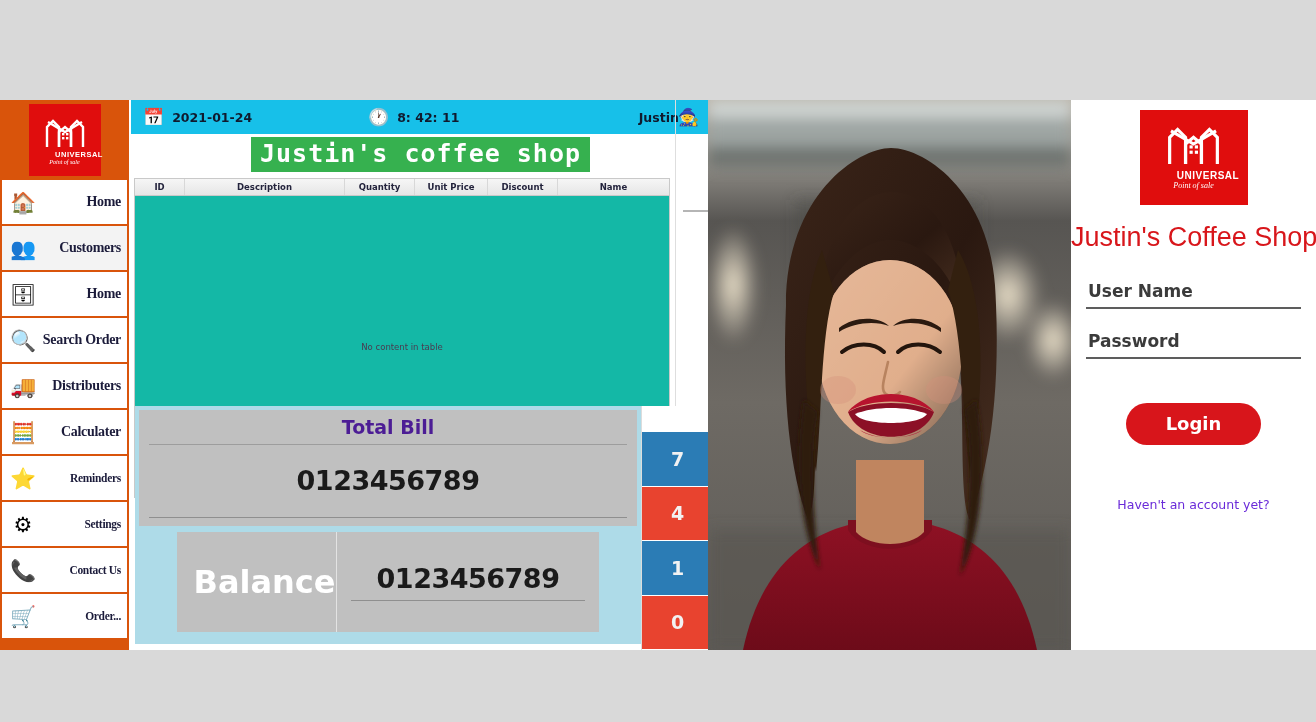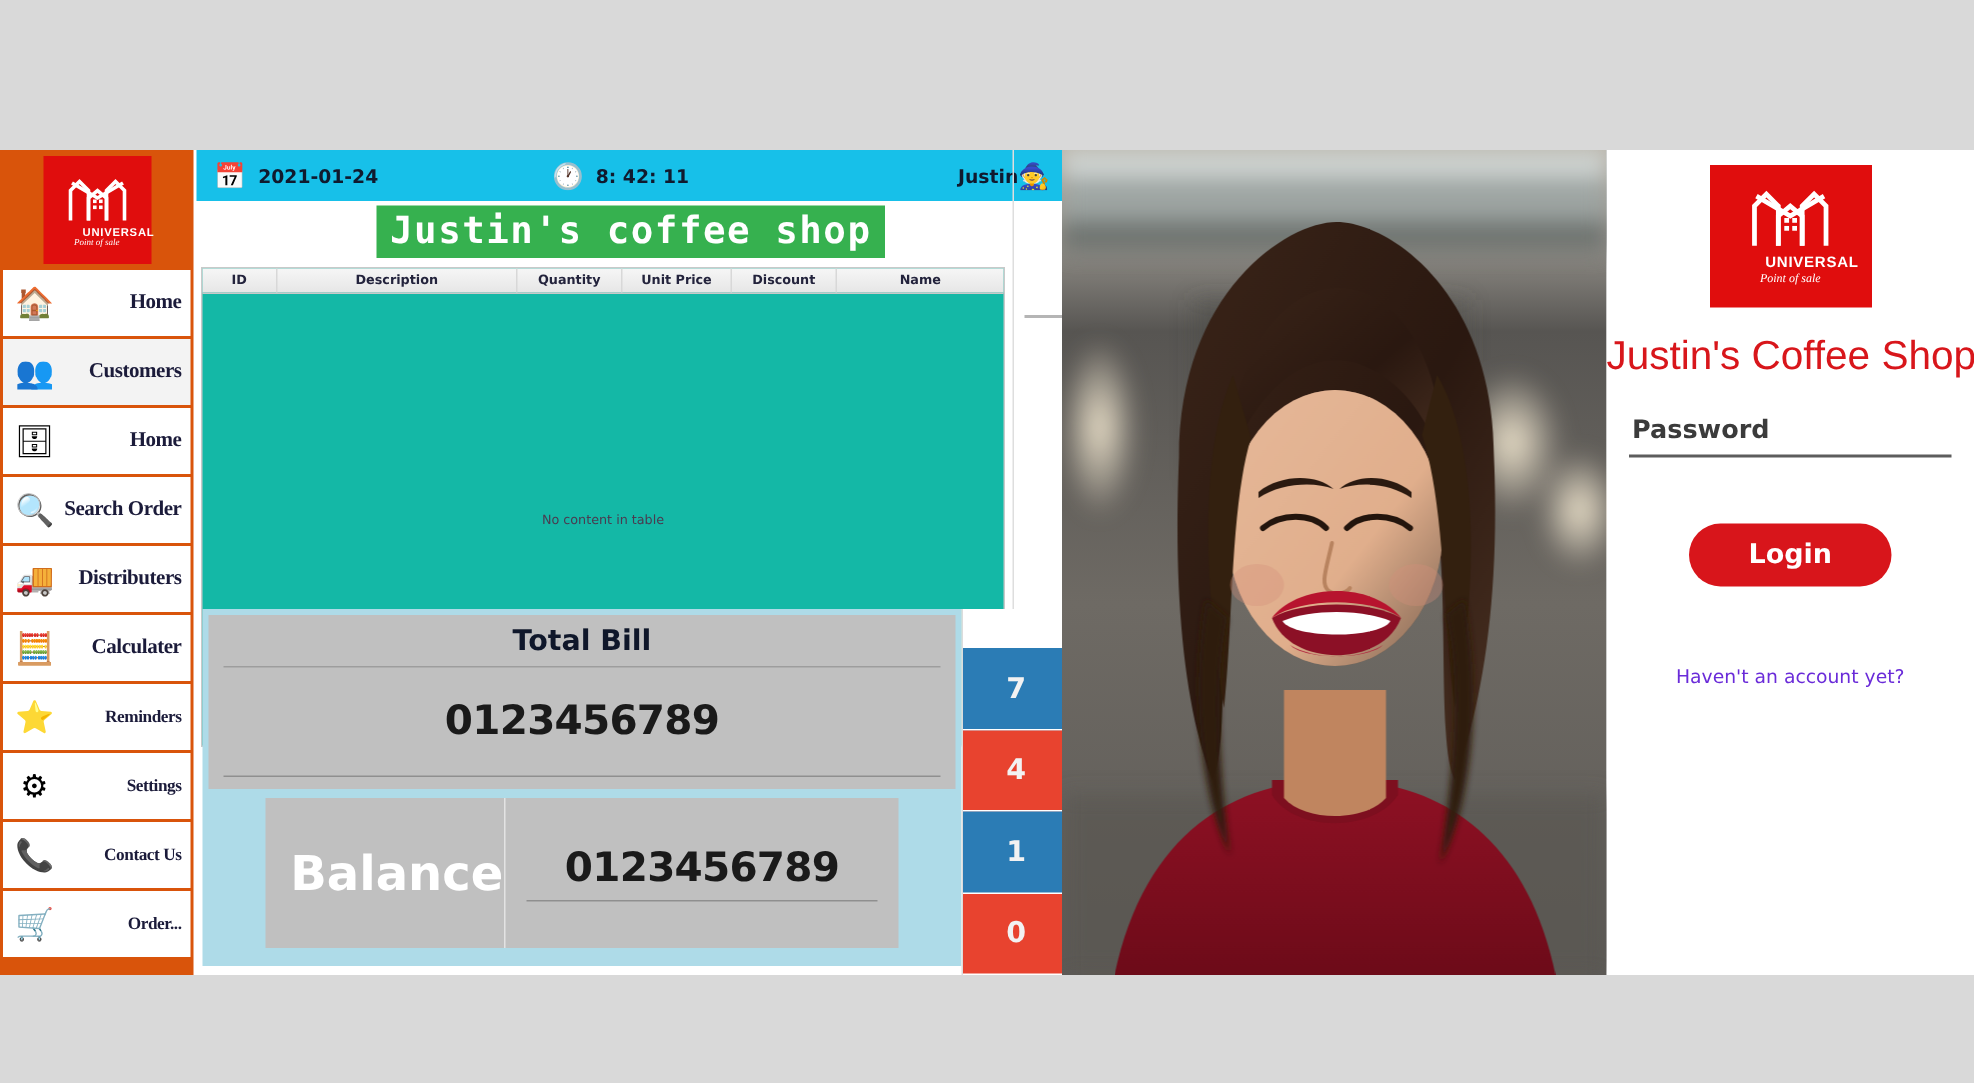--- a/index.html
+++ b/index.html
@@ -147,21 +147,21 @@
     width: 506px; height: 238px;
     background: #aedbe8; padding: 4px;
   }
   #bill-row1 { display: flex; gap: 6px; height: 116px; }
   .bill-card {
     flex: 1 1 0; background: #c0c0c0;
     display: flex; flex-direction: column; align-items: center;
     padding: 5px 10px 8px 10px;
   }
   .bill-card-title {
-    color: #0f172a; font-size: 19px; font-weight: bold;
+    color: #4c1d95; font-size: 19px; font-weight: bold;
     font-family: "DejaVu Sans", sans-serif; line-height: 1.3;
   }
   .bill-underline { width: 100%; height: 1px; background: #9d9d9d; margin-top: 4px; }
   .bill-value {
     flex: 1 1 auto; width: 100%;
     display: flex; align-items: center; justify-content: center;
     color: #1a1a1a; font-size: 27px; font-weight: bold;
     font-family: "DejaVu Sans", sans-serif;
     letter-spacing: -0.5px;
   }
@@ -514,20 +514,23 @@
           <rect x="17" y="19" width="2.4" height="2.4"></rect>
           <rect x="21" y="19" width="2.4" height="2.4"></rect>
         </g>
       </svg>
       <div class="logo-word">UNIVERSAL</div>
       <div class="logo-sub">Point of sale</div>
     </div>
 
     <div id="login-title">Justin's Coffee Shop</div>
 
+    <div class="field-wrap">
+      <input class="field-input" type="text" placeholder="User Name" style="">
+    </div>
 
     <div class="field-wrap pw">
       <input class="field-input" type="text" placeholder="Password" style="">
     </div>
 
     <button id="login-button">Login</button>
 
     <a id="signup-link">Haven't an account yet?</a>
   </div>
 

